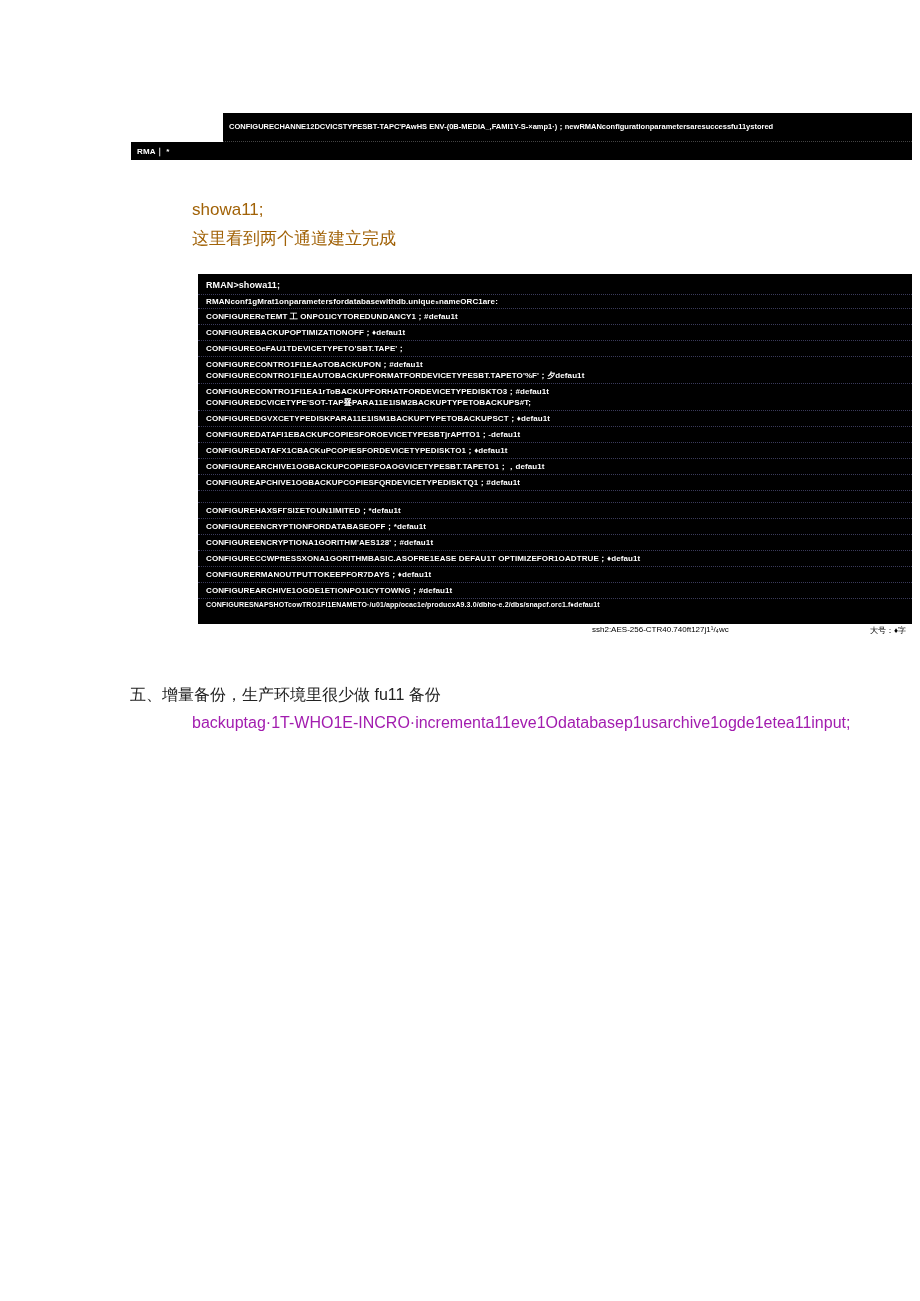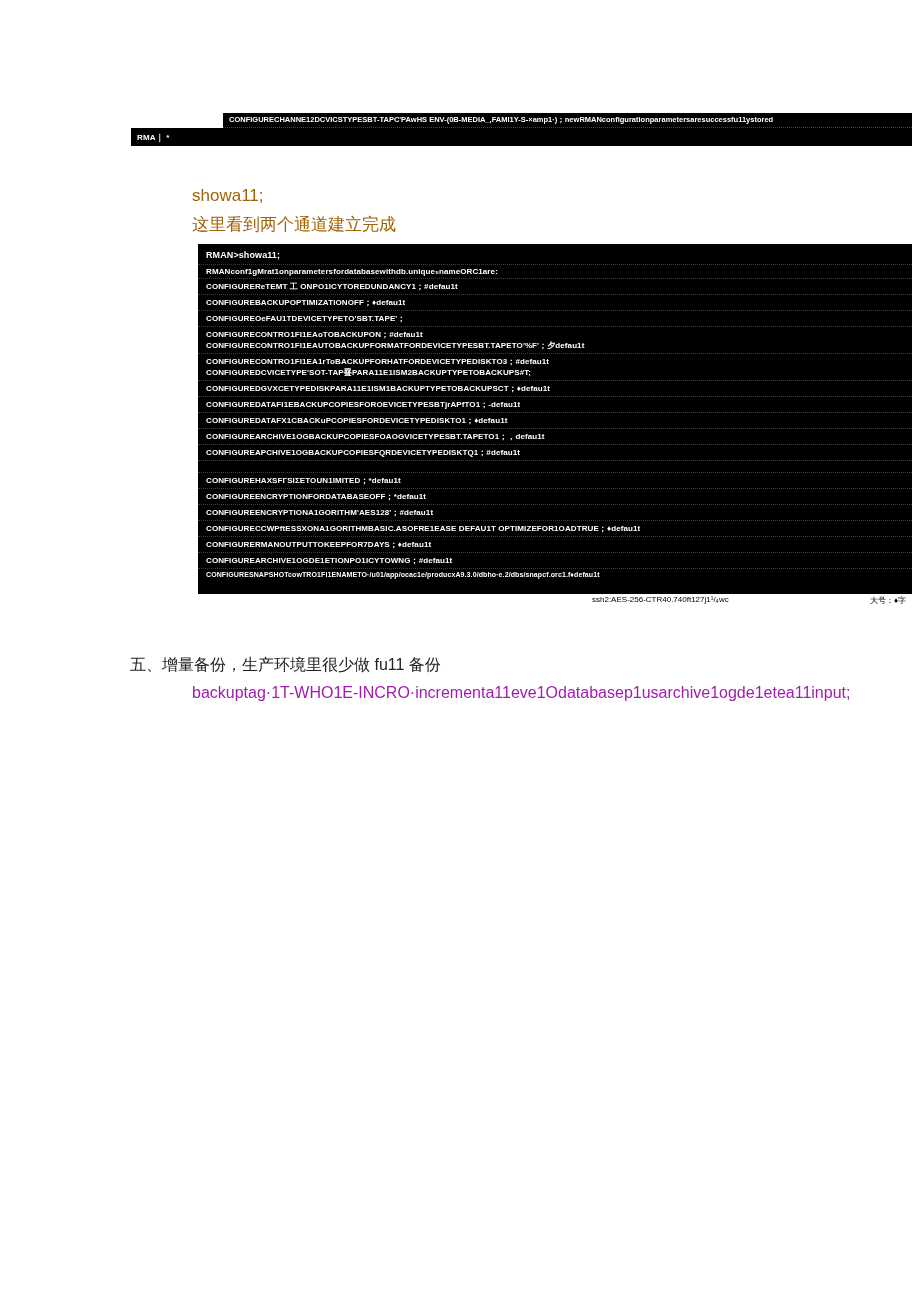--- a/index.html
+++ b/index.html
@@ -12,21 +12,21 @@
     }
     .container {
       padding-left: 130px;
       padding-right: 10px;
     }
     .black-bar-1 {
       background: #000;
       color: #fff;
       font-size: 7.5px;
       font-weight: bold;
-      padding: 2px 6px;
+      padding: 9px 6px;
       margin-left: 93px;
       margin-right: -2px;
       line-height: 1.3;
       border-bottom: 1px dotted #444;
     }
     .black-bar-2 {
       background: #000;
       color: #fff;
       font-size: 8px;
       font-weight: bold;
@@ -41,21 +41,21 @@
       margin-top: 36px;
       font-size: 17px;
       color: #a16207;
       line-height: 1.7;
     }
     .terminal {
       background: #000;
       color: #fff;
       margin-left: 68px;
       margin-right: -2px;
-      margin-top: 4px;
+      margin-top: 20px;
       font-size: 8px;
       font-weight: bold;
       letter-spacing: 0.1px;
     }
     .term-row {
       border-bottom: 1px dotted #3a3a5a;
       padding: 2px 12px 2px 8px;
       min-height: 13px;
       white-space: nowrap;
       overflow: hidden;

